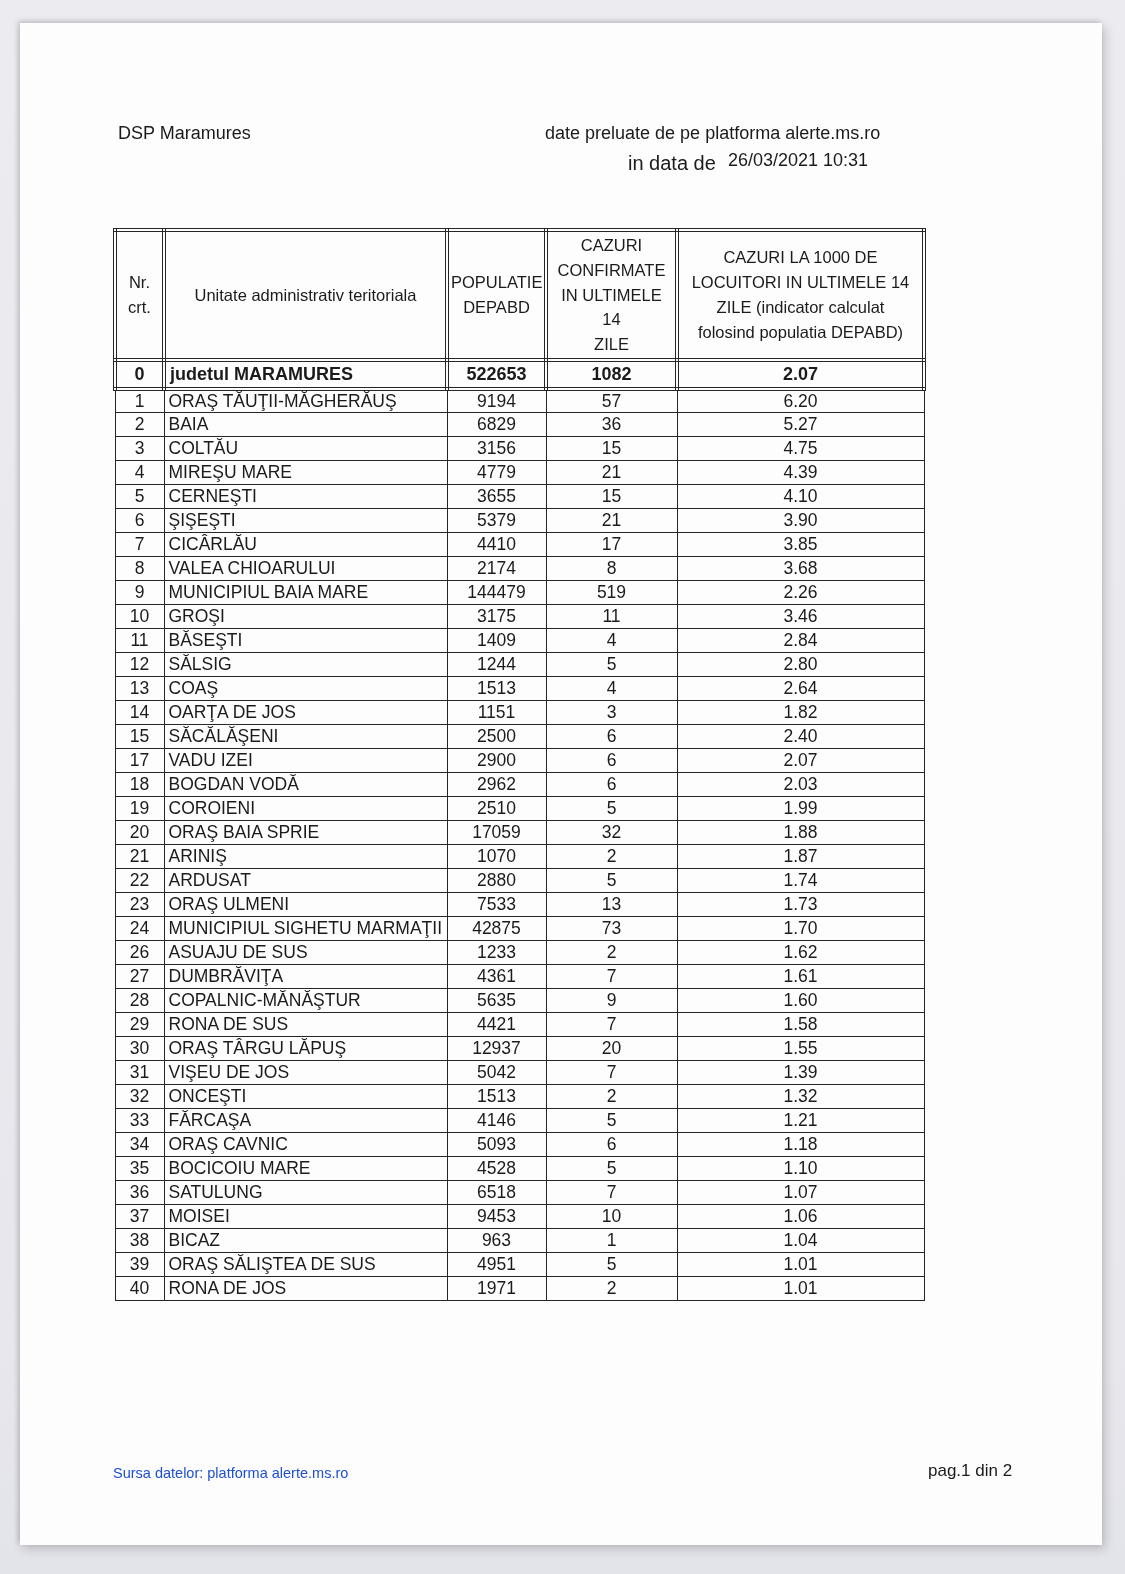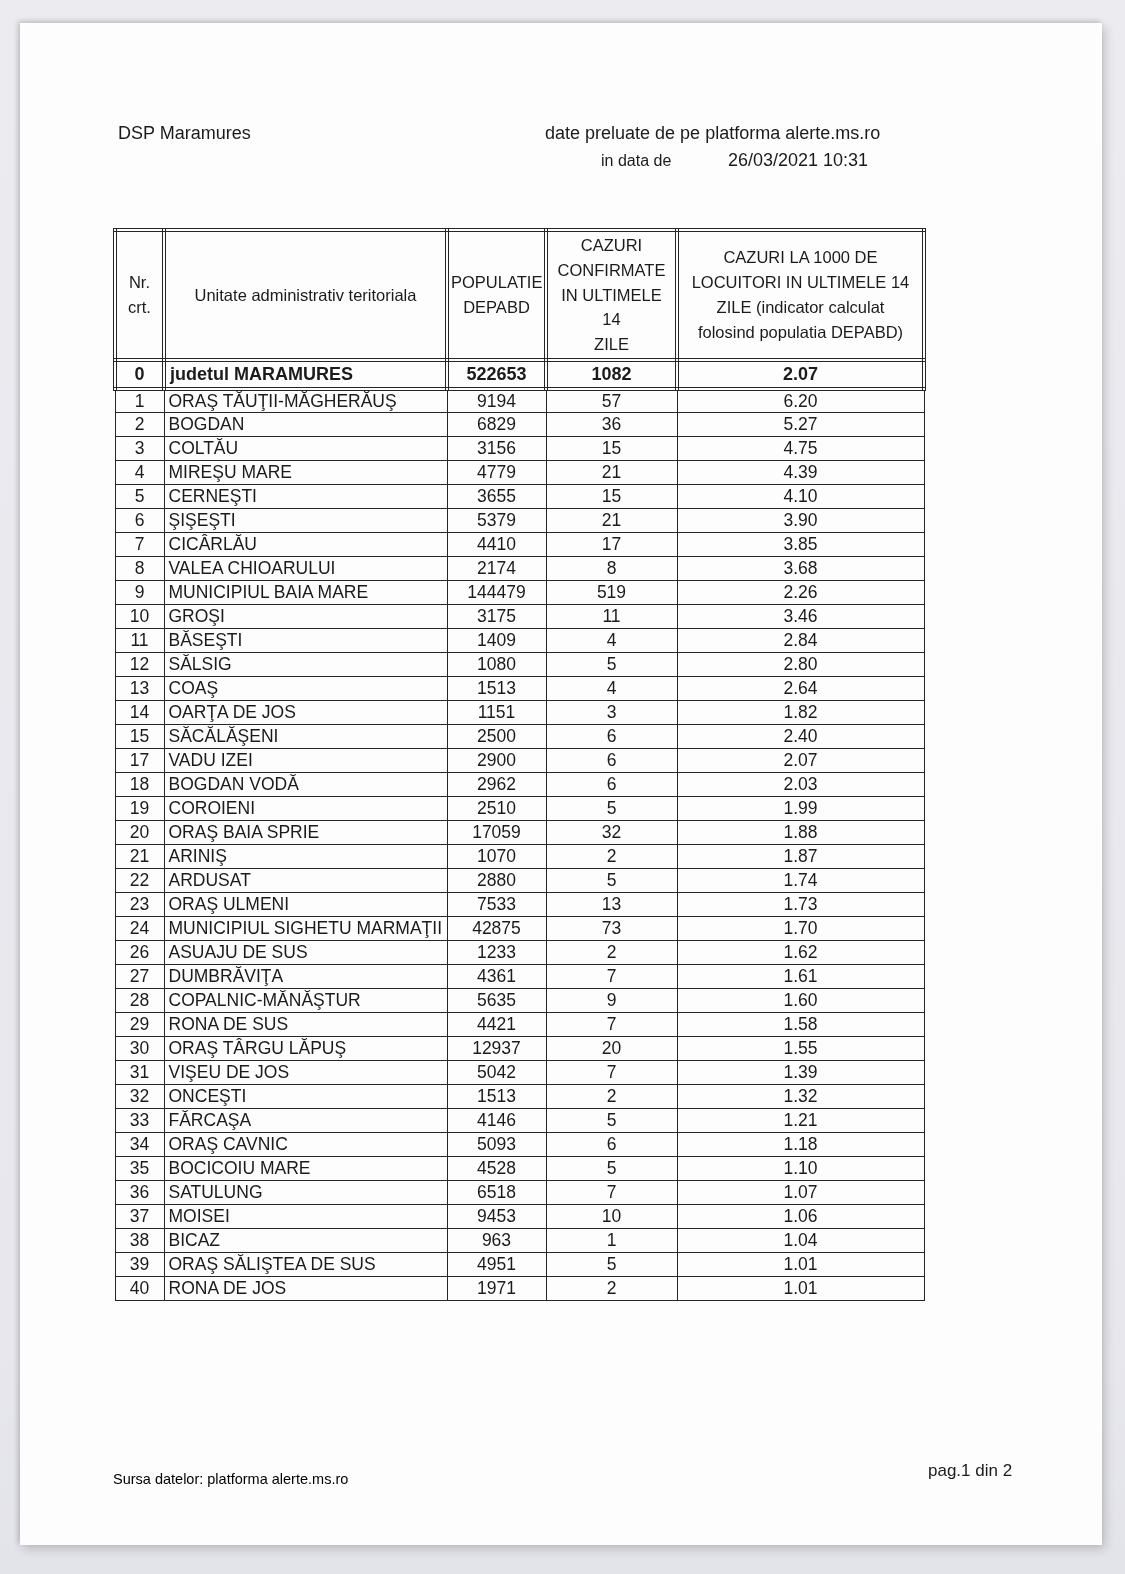--- a/index.html
+++ b/index.html
@@ -5,37 +5,37 @@
   * { margin:0; padding:0; box-sizing:border-box; }
   html,body { width:1125px; height:1574px; background:#e9e9ee; overflow:hidden;
               font-family:"Liberation Sans", sans-serif; color:#1b1b1b; }
   .viewport { position:relative; width:1125px; height:1574px; background:linear-gradient(180deg,#ebebf0 0%,#e7e7ed 85%,#e3e3ea 100%);padding-left:11px; }
   .page { position:absolute; left:20px; top:23px; width:1082px; height:1522px;
           background:#fdfdfd;
           box-shadow:-2px -2px 5px rgba(0,0,0,.16), 3px 4px 10px rgba(0,0,0,.18); }
 
   .org-name   { position:absolute; left:98px;  top:100px; font-size:18px; }
   .source-line{ position:absolute; left:525px; top:100px; font-size:18px; }
-  .date-label { position:absolute; left:581px; top:129px; font-size:16px; }
+  .date-label { position:absolute; left:608px; top:129px; font-size:20px; }
   .date-value { position:absolute; left:708px; top:127px; font-size:18px;text-align:center; }
 
   table.covid { position:absolute; left:93px; top:205px; width:809px;
                 border-collapse:collapse; table-layout:fixed; }
   .covid th, .covid td { border:1.5px solid #262626; vertical-align:middle;
                          font-size:17.5px; overflow:hidden; }
   .covid thead th { border:4px double #262626; font-weight:normal; font-size:16.5px;
                     text-align:center; white-space:pre-line; height:103px; line-height:1.5;
                     padding:1px 2px; }
   .covid tr.total td { border:4px double #262626; font-weight:bold; font-size:18px; height:29px; }
   .covid tbody td { height:24px; }
   .c-nr   { text-align:center; }
   .c-name { text-align:left; padding-left:4px; white-space:nowrap;margin-left:39px; }
   .c-num  { text-align:center; }
 
-  .footer-source { position:absolute; left:93px;  top:1442px; font-size:14.5px; color:#000000;margin-top:6px; }
+  .footer-source { position:absolute; left:93px;  top:1442px; font-size:14.5px; color:#1d4ed8; }
   .footer-page   { position:absolute; left:908px; top:1438px; font-size:17px;text-align:right; }
 </style>
 </head>
 <body>
 
 <div class="viewport">
   <div class="page">
 
     <div class="org-name">DSP Maramures</div>
     <div class="source-line">date preluate de pe platforma alerte.ms.ro</div>
@@ -77,21 +77,21 @@
       <tbody>
           <tr>
     <td class="c-nr">1</td>
     <td class="c-name">ORAŞ TĂUŢII-MĂGHERĂUŞ</td>
     <td class="c-num">9194</td>
     <td class="c-num">57</td>
     <td class="c-num">6.20</td>
   </tr>
           <tr>
     <td class="c-nr">2</td>
-    <td class="c-name">BOGDAN</td>
+    <td class="c-name">BAIA</td>
     <td class="c-num">6829</td>
     <td class="c-num">36</td>
     <td class="c-num">5.27</td>
   </tr>
           <tr>
     <td class="c-nr">3</td>
     <td class="c-name">COLTĂU</td>
     <td class="c-num">3156</td>
     <td class="c-num">15</td>
     <td class="c-num">4.75</td>
@@ -148,21 +148,21 @@
           <tr>
     <td class="c-nr">11</td>
     <td class="c-name">BĂSEŞTI</td>
     <td class="c-num">1409</td>
     <td class="c-num">4</td>
     <td class="c-num">2.84</td>
   </tr>
           <tr>
     <td class="c-nr">12</td>
     <td class="c-name">SĂLSIG</td>
-    <td class="c-num">1080</td>
+    <td class="c-num">1244</td>
     <td class="c-num">5</td>
     <td class="c-num">2.80</td>
   </tr>
           <tr>
     <td class="c-nr">13</td>
     <td class="c-name">COAŞ</td>
     <td class="c-num">1513</td>
     <td class="c-num">4</td>
     <td class="c-num">2.64</td>
   </tr>

